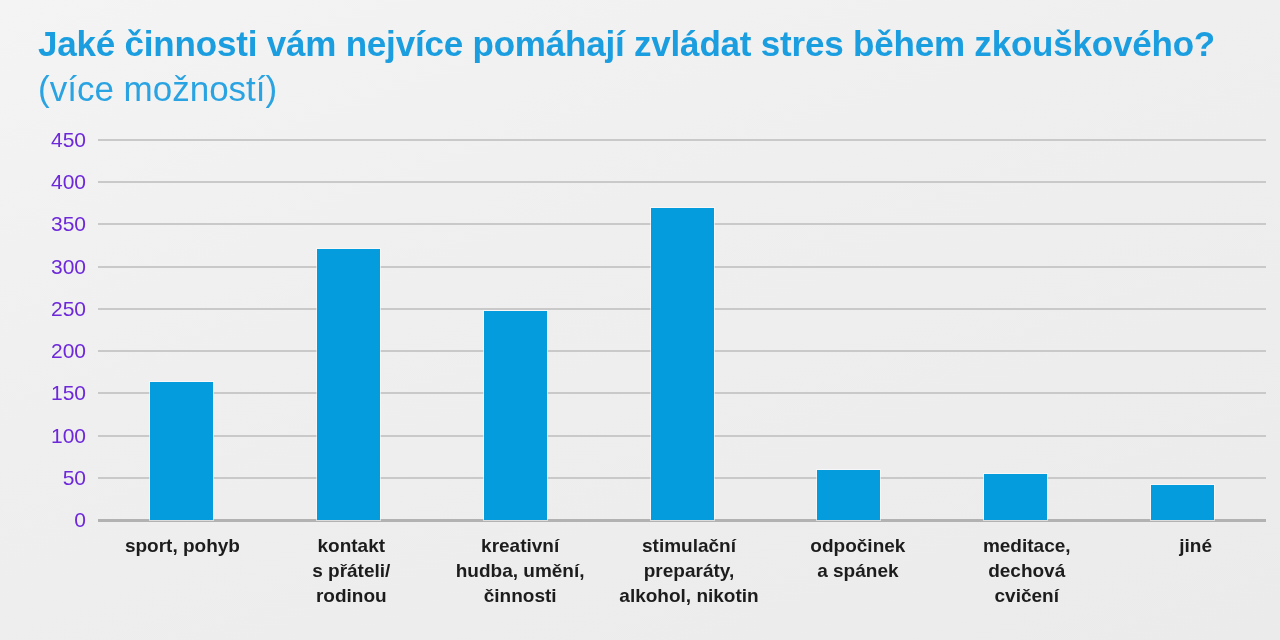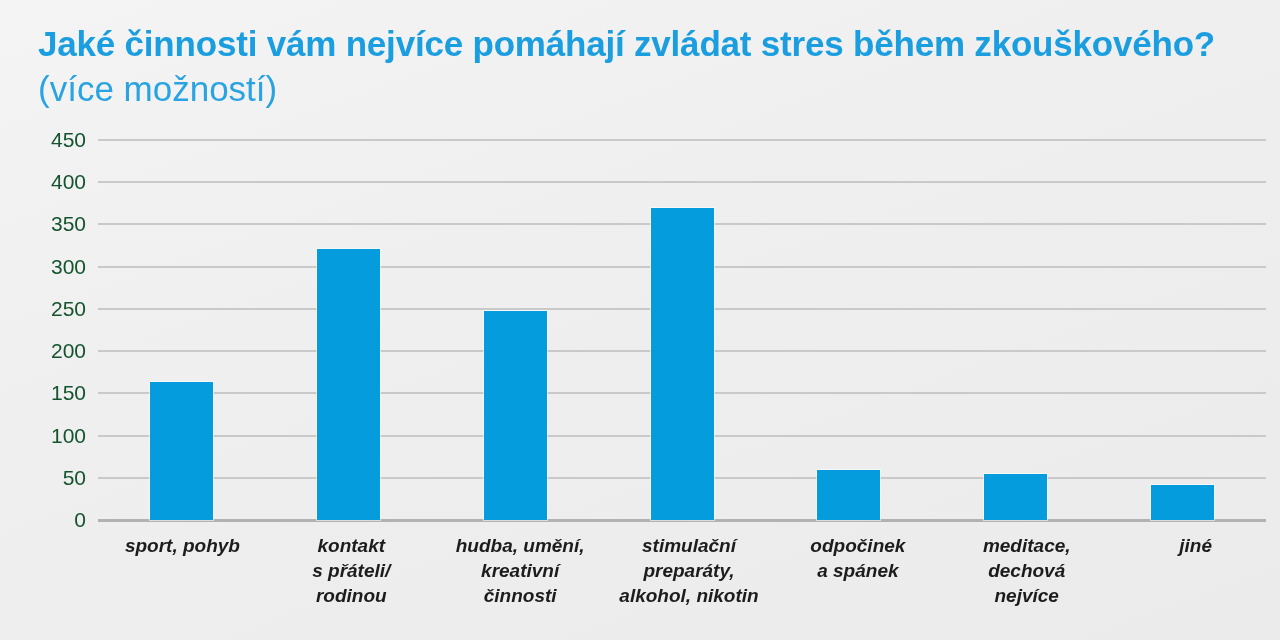--- a/index.html
+++ b/index.html
@@ -57,21 +57,21 @@
     top: 0;
     width: 86px;
     height: 380px;
   }
   .y-tick-label {
     position: absolute;
     right: 0;
     width: 86px;
     text-align: right;
     font-size: 21px;
-    color: #14532d;
+    color: #6d28d9;
     transform: translateY(-50%);
     white-space: nowrap;
   }
 
   #grid-area {
     position: absolute;
     left: 98px;
     top: 0;
     right: 14px;
     height: 380px;
@@ -114,21 +114,20 @@
   }
 
   
   #x-labels {
     position: absolute;
     left: 98px;
     top: 533px;
     right: 0;
     display: flex;
     justify-content: space-around;
-    font-style: italic;
   }
   .x-label {
     flex: 1 1 0;
     text-align: center;
     font-size: 19px;
     font-weight: bold;
     color: #1c1c1c;
     line-height: 1.32;
     padding: 0 4px;
     box-sizing: border-box;
@@ -203,36 +202,36 @@
   <div id="x-labels">
       <div class="x-label">
         <div>sport, pohyb</div>
       </div>
       <div class="x-label">
         <div>kontakt</div>
         <div>s přáteli/</div>
         <div>rodinou</div>
       </div>
       <div class="x-label">
+        <div>kreativní</div>
         <div>hudba, umění,</div>
-        <div>kreativní</div>
         <div>činnosti</div>
       </div>
       <div class="x-label">
         <div>stimulační</div>
         <div>preparáty,</div>
         <div>alkohol, nikotin</div>
       </div>
       <div class="x-label">
         <div>odpočinek</div>
         <div>a spánek</div>
       </div>
       <div class="x-label">
         <div>meditace,</div>
         <div>dechová</div>
-        <div>nejvíce</div>
+        <div>cvičení</div>
       </div>
       <div class="x-label">
         <div>jiné</div>
       </div>
     </div>
 
 </div>
 
 </body></html>

